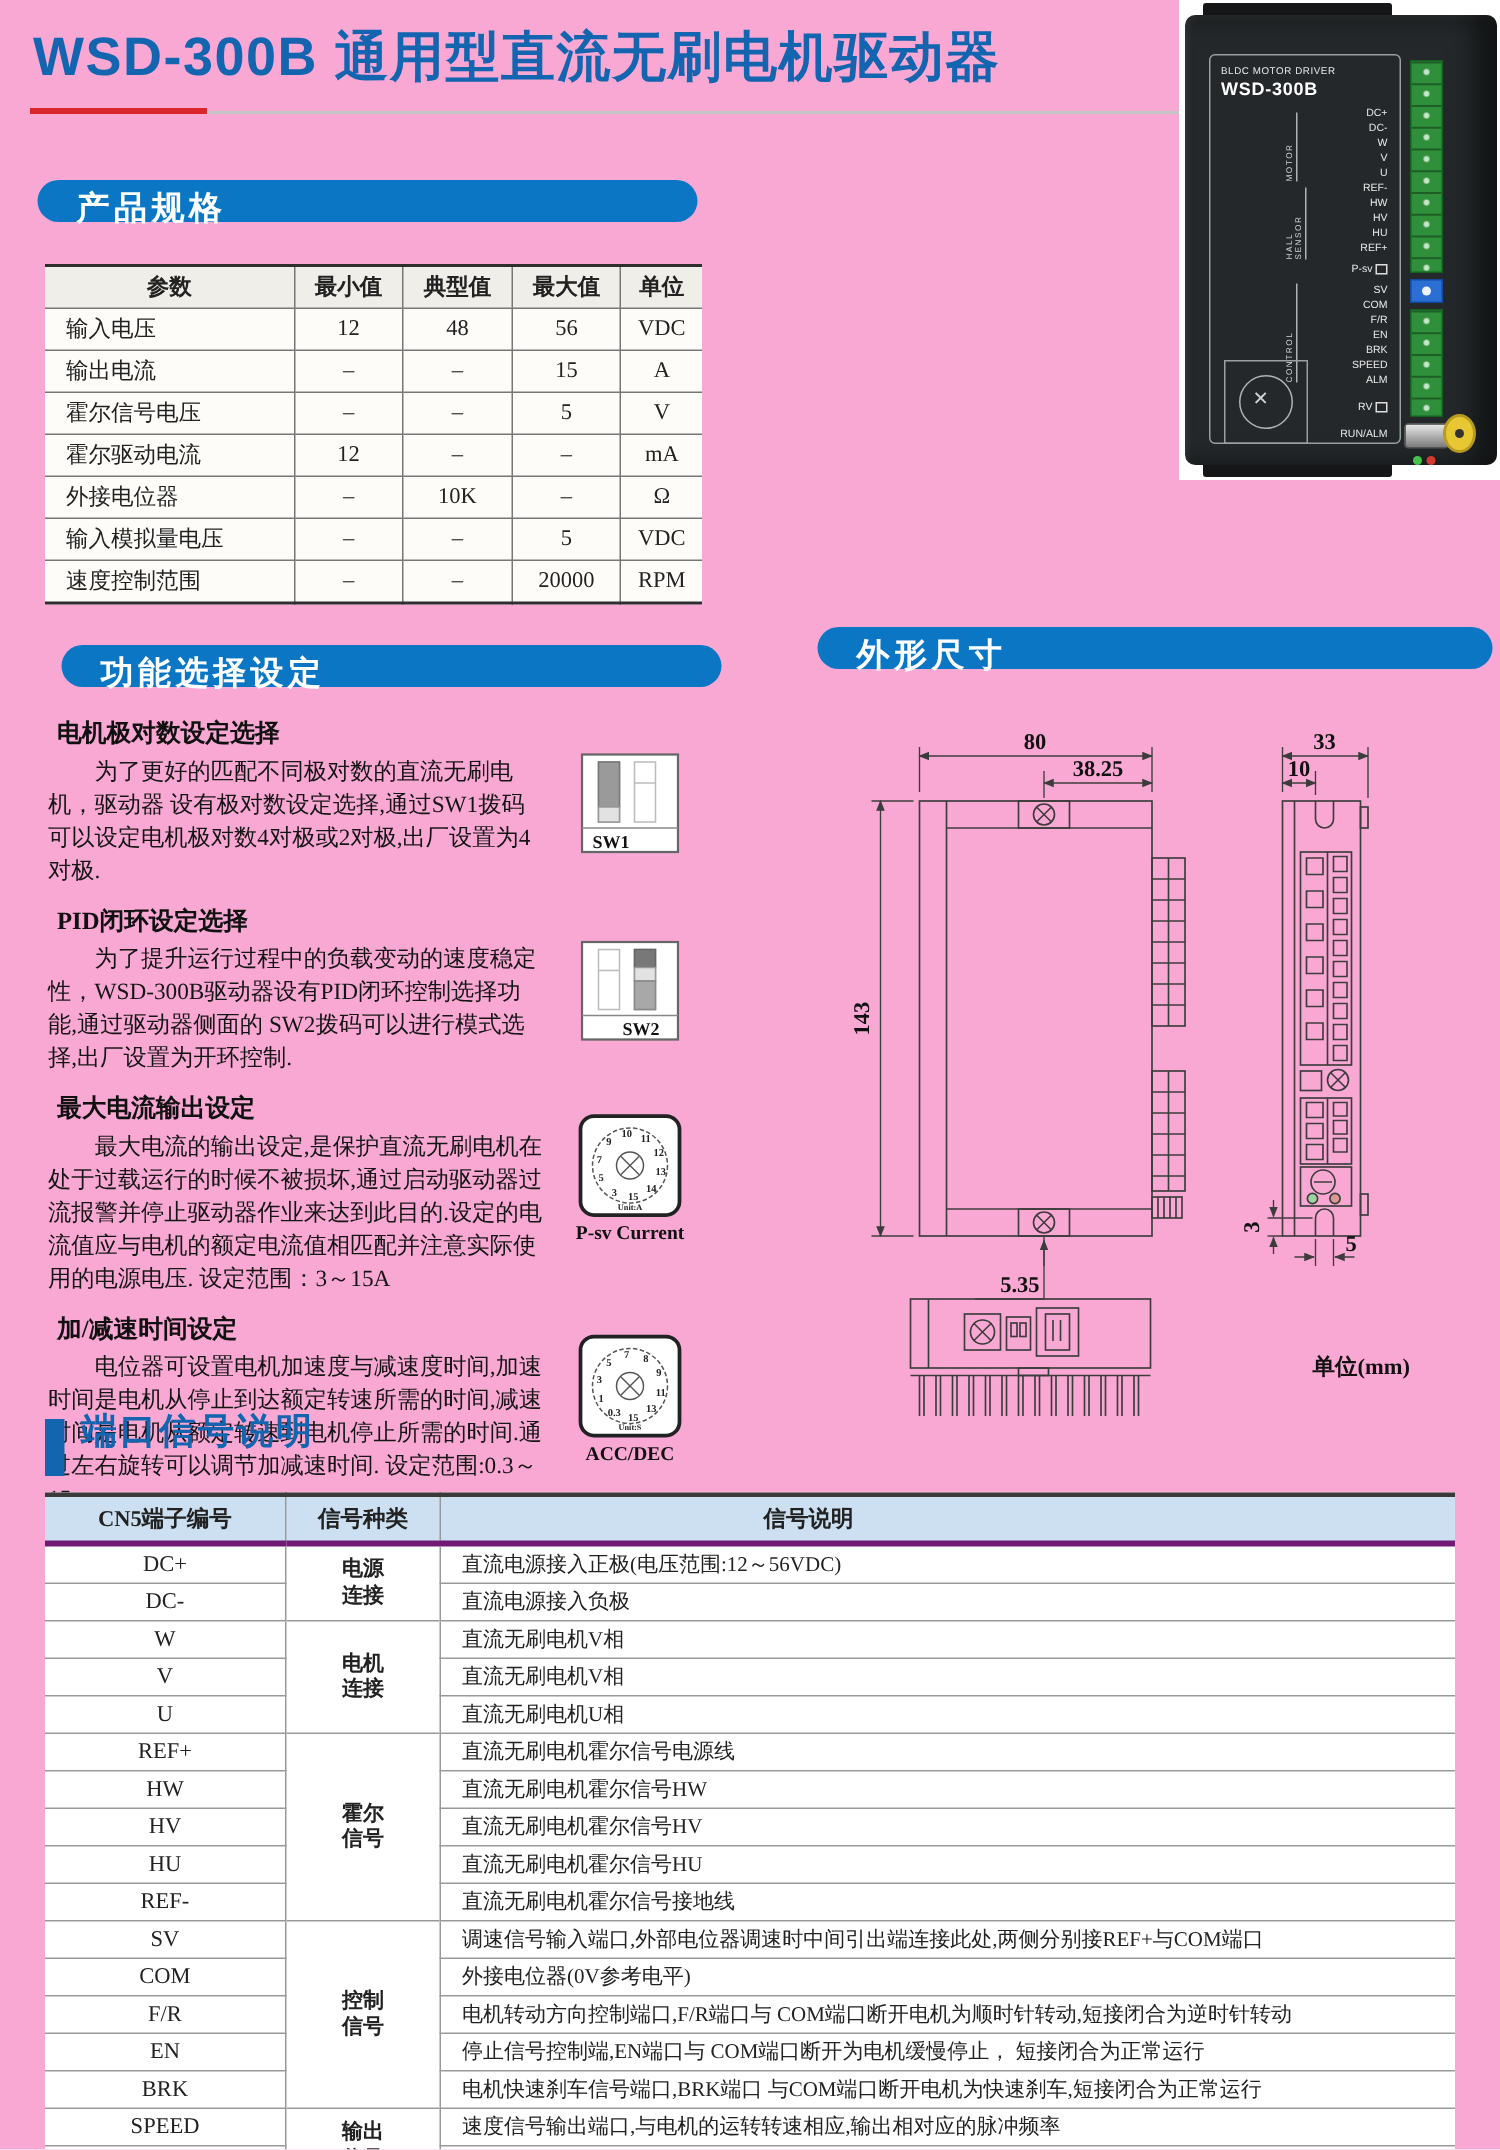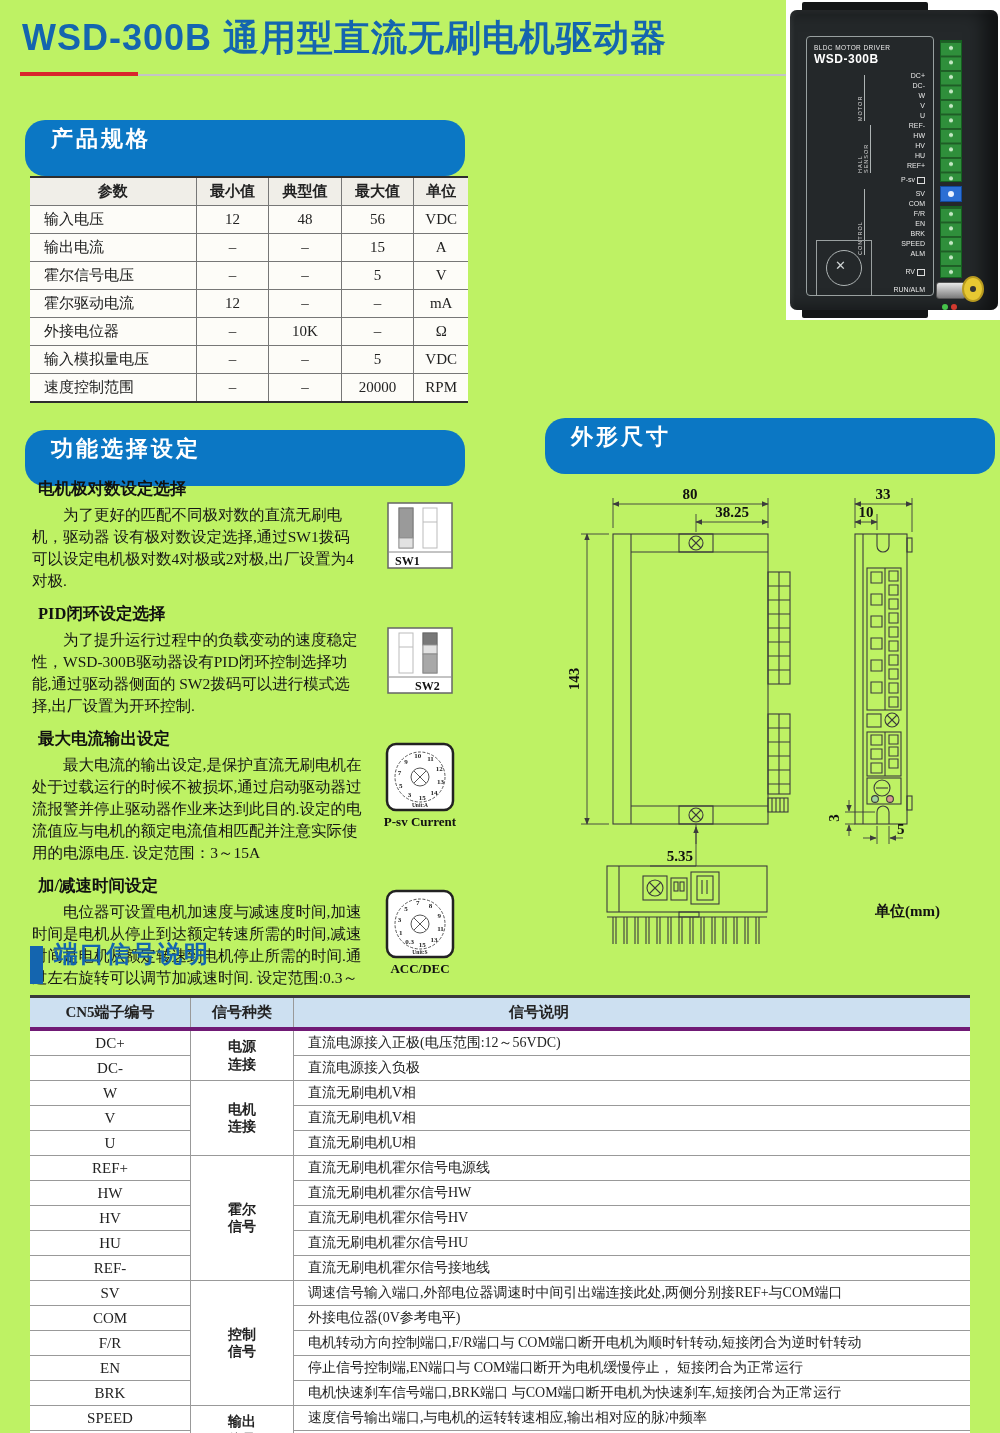--- a/index.html
+++ b/index.html
@@ -1,28 +1,28 @@
 <!DOCTYPE html>
 <html><head>
 <meta charset="utf-8">
 <style>
   html,body{margin:0;padding:0;background:#fff;}
-  .page{position:relative;width:1000px;height:1433px;background:#bef264;overflow:hidden;
+  .page{position:relative;width:1000px;height:1433px;background:#f9a8d4;overflow:hidden;
         font-family:"Liberation Sans",sans-serif;color:#222;}
   
   .doc-title{position:absolute;left:22px;top:14px;font-size:36px;font-weight:900;
              color:#1465af;letter-spacing:1px;white-space:nowrap;}
   .rule-gray{position:absolute;left:20px;top:74px;width:965px;height:2px;background:#c4c4c4;}
   .rule-red{position:absolute;left:20px;top:72px;width:118px;height:4px;background:#d9262c;}
   
-  .pill{position:absolute;height:56px;background:#0b77c4;border-radius:20px;color:#fff;
+  .pill{position:absolute;height:28px;background:#0b77c4;border-radius:20px;color:#fff;
         font-size:22px;font-weight:bold;line-height:38px;padding-left:26px;letter-spacing:3px;
         box-sizing:border-box;}
   #pill-specs{left:25px;top:120px;width:440px;}
-  #pill-func{left:25px;top:430px;width:440px;}
+  #pill-func{left:41px;top:430px;width:440px;}
   #pill-dims{left:545px;top:418px;width:450px;}
   
   .spec-table{position:absolute;left:30px;top:176px;width:438px;border-collapse:collapse;
               font-family:"Liberation Serif",serif;font-size:15px;background:#fdfcf8;
               border-top:2px solid #2e2e2e;border-bottom:2px solid #2e2e2e;}
   .spec-table th,.spec-table td{border:1px solid #777;height:25px;text-align:center;padding:1px 4px;margin-top:44px;}
   .spec-table th{background:#f0eee8;font-weight:bold;}
   .spec-table td:first-child,.spec-table th:first-child{border-left:none;}
   .spec-table td:last-child,.spec-table th:last-child{border-right:none;}
   .spec-table td.pname{text-align:left;padding-left:14px;}

